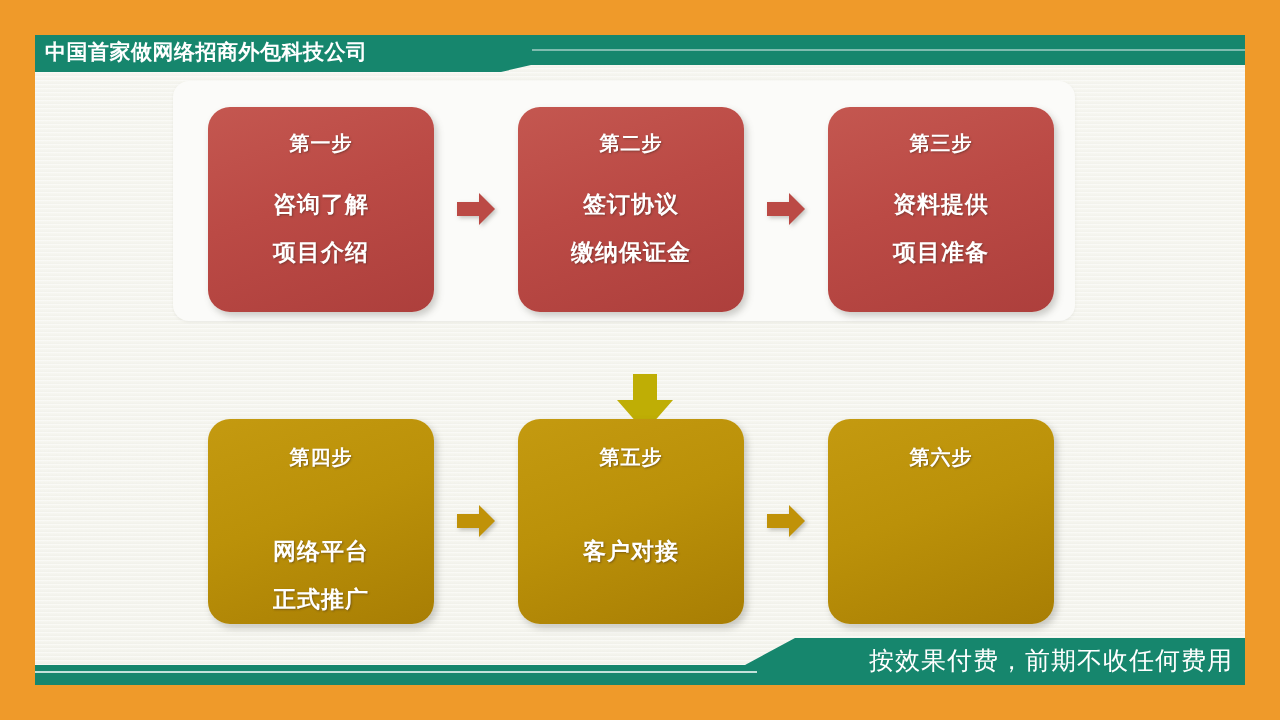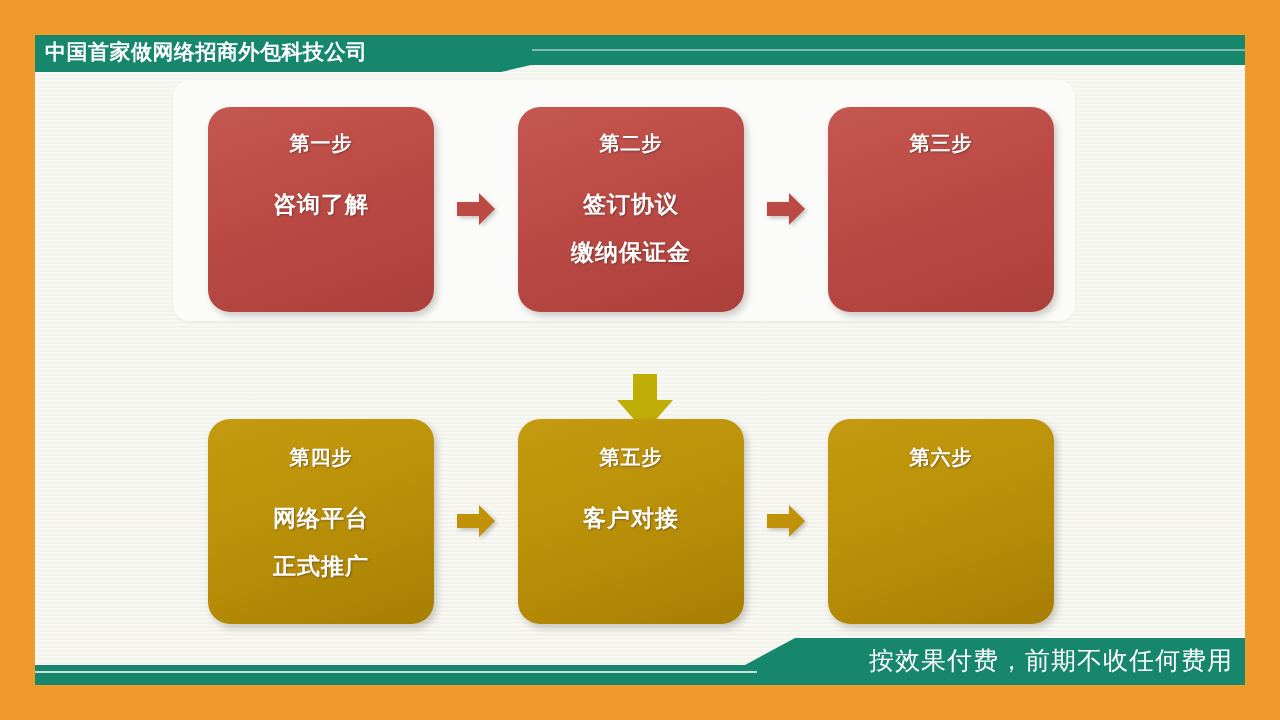--- a/index.html
+++ b/index.html
@@ -106,20 +106,21 @@
     align-items: center;
     color: #ffffff;
     box-sizing: border-box;
     flex: 0 0 auto;
   }
   .step-box.red {
     background: linear-gradient(160deg, #c45750 0%, #bb4a45 45%, #ad3f3c 100%);
   }
   .step-box.gold {
     background: linear-gradient(160deg, #c49a10 0%, #bb9109 45%, #a87e04 100%);
+    gap: 33px;
   }
 
   .step-title {
     font-size: 20px;
     font-weight: bold;
     line-height: 26px;
     margin-top: 25px;
     text-shadow: 1px 1px 2px rgba(60,40,30,0.45);
     letter-spacing: 1px;
   }
@@ -205,20 +206,21 @@
 
     <div id="top-panel"></div>
 
     <div class="row" id="row-top">
       <div class="row-lead"></div>
 
       <div class="step-box red">
         <div class="step-title">第一步</div>
         <div class="step-lines">
           <div class="step-line">咨询了解</div>
+          <div class="step-line">项目介绍</div>
         </div>
       </div>
 
       <div class="h-arrow">
         <svg width="42" height="36" viewBox="0 0 42 36" aria-hidden="true">
           <polygon points="2,11 24,11 24,2 40,18 24,34 24,25 2,25" fill="#bb4a45"></polygon>
         </svg>
       </div>
 
       <div class="step-box red">
@@ -230,20 +232,24 @@
       </div>
 
       <div class="h-arrow">
         <svg width="42" height="36" viewBox="0 0 42 36" aria-hidden="true">
           <polygon points="2,11 24,11 24,2 40,18 24,34 24,25 2,25" fill="#bb4a45"></polygon>
         </svg>
       </div>
 
       <div class="step-box red">
         <div class="step-title">第三步</div>
+        <div class="step-lines">
+          <div class="step-line">资料提供</div>
+          <div class="step-line">项目准备</div>
+        </div>
       </div>
     </div>
 
     <div id="down-arrow">
       <svg width="62" height="62" viewBox="0 0 62 62" aria-hidden="true">
         <polygon points="19,2 43,2 43,28 59,28 31,60 3,28 19,28" fill="#bfae05"></polygon>
       </svg>
     </div>
 
     <div class="row" id="row-bottom">

